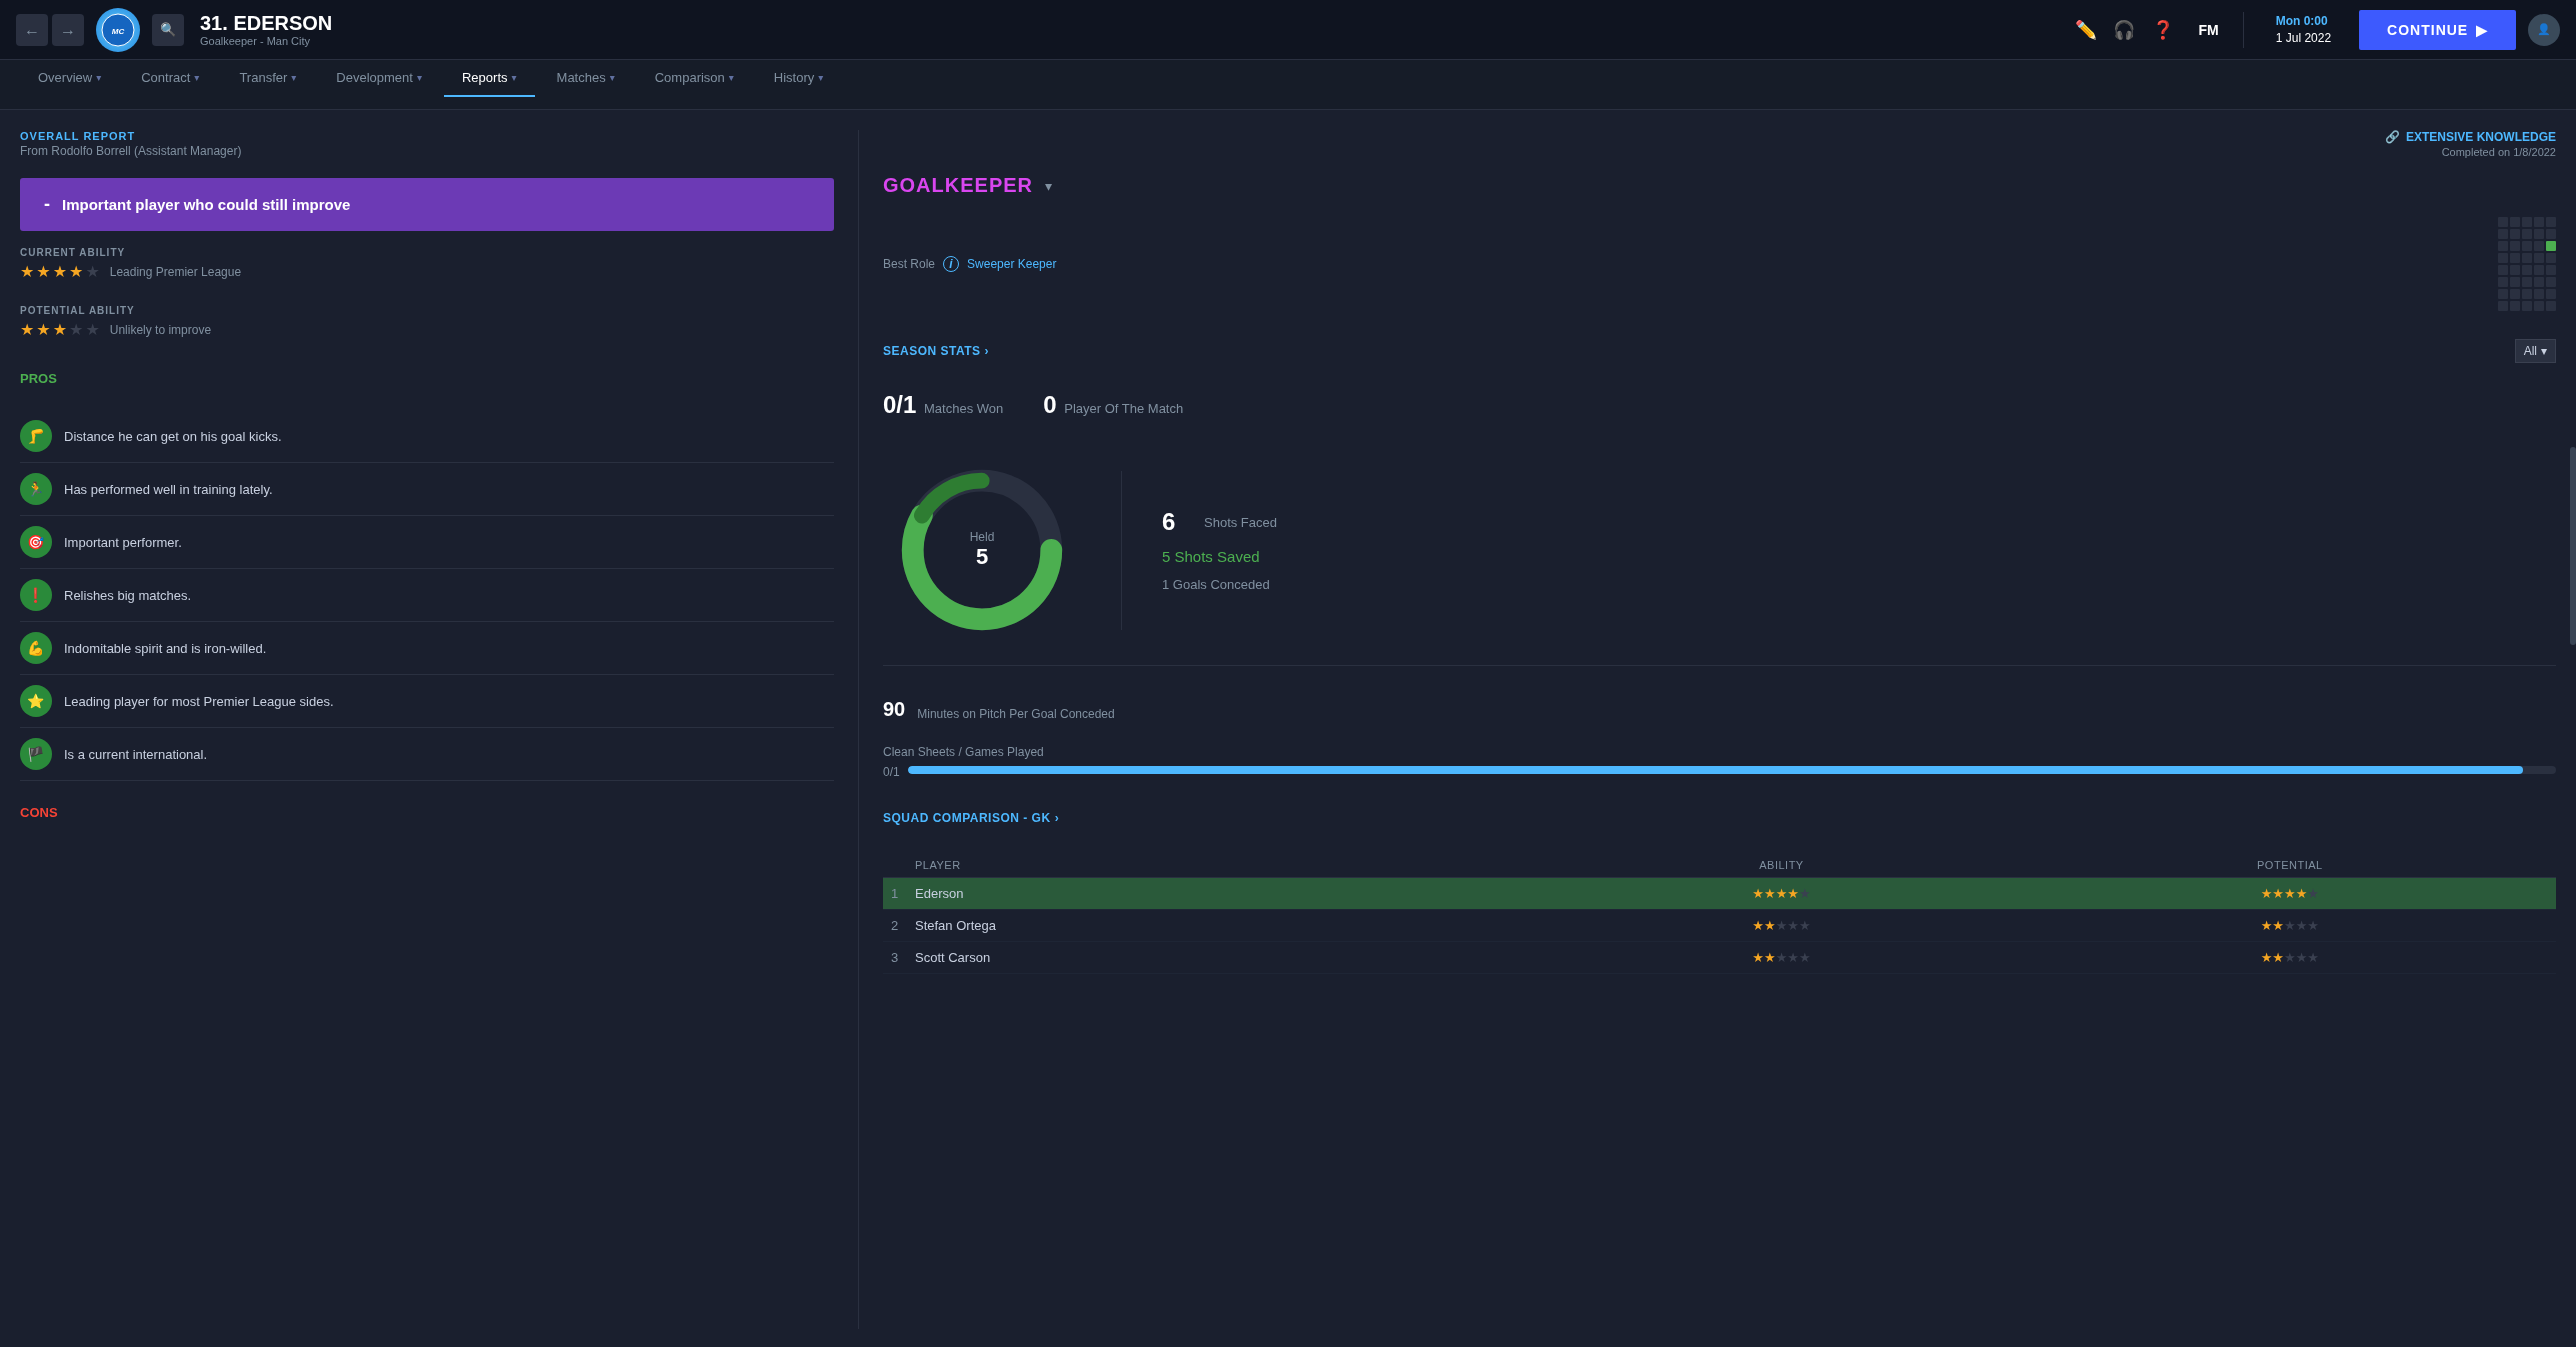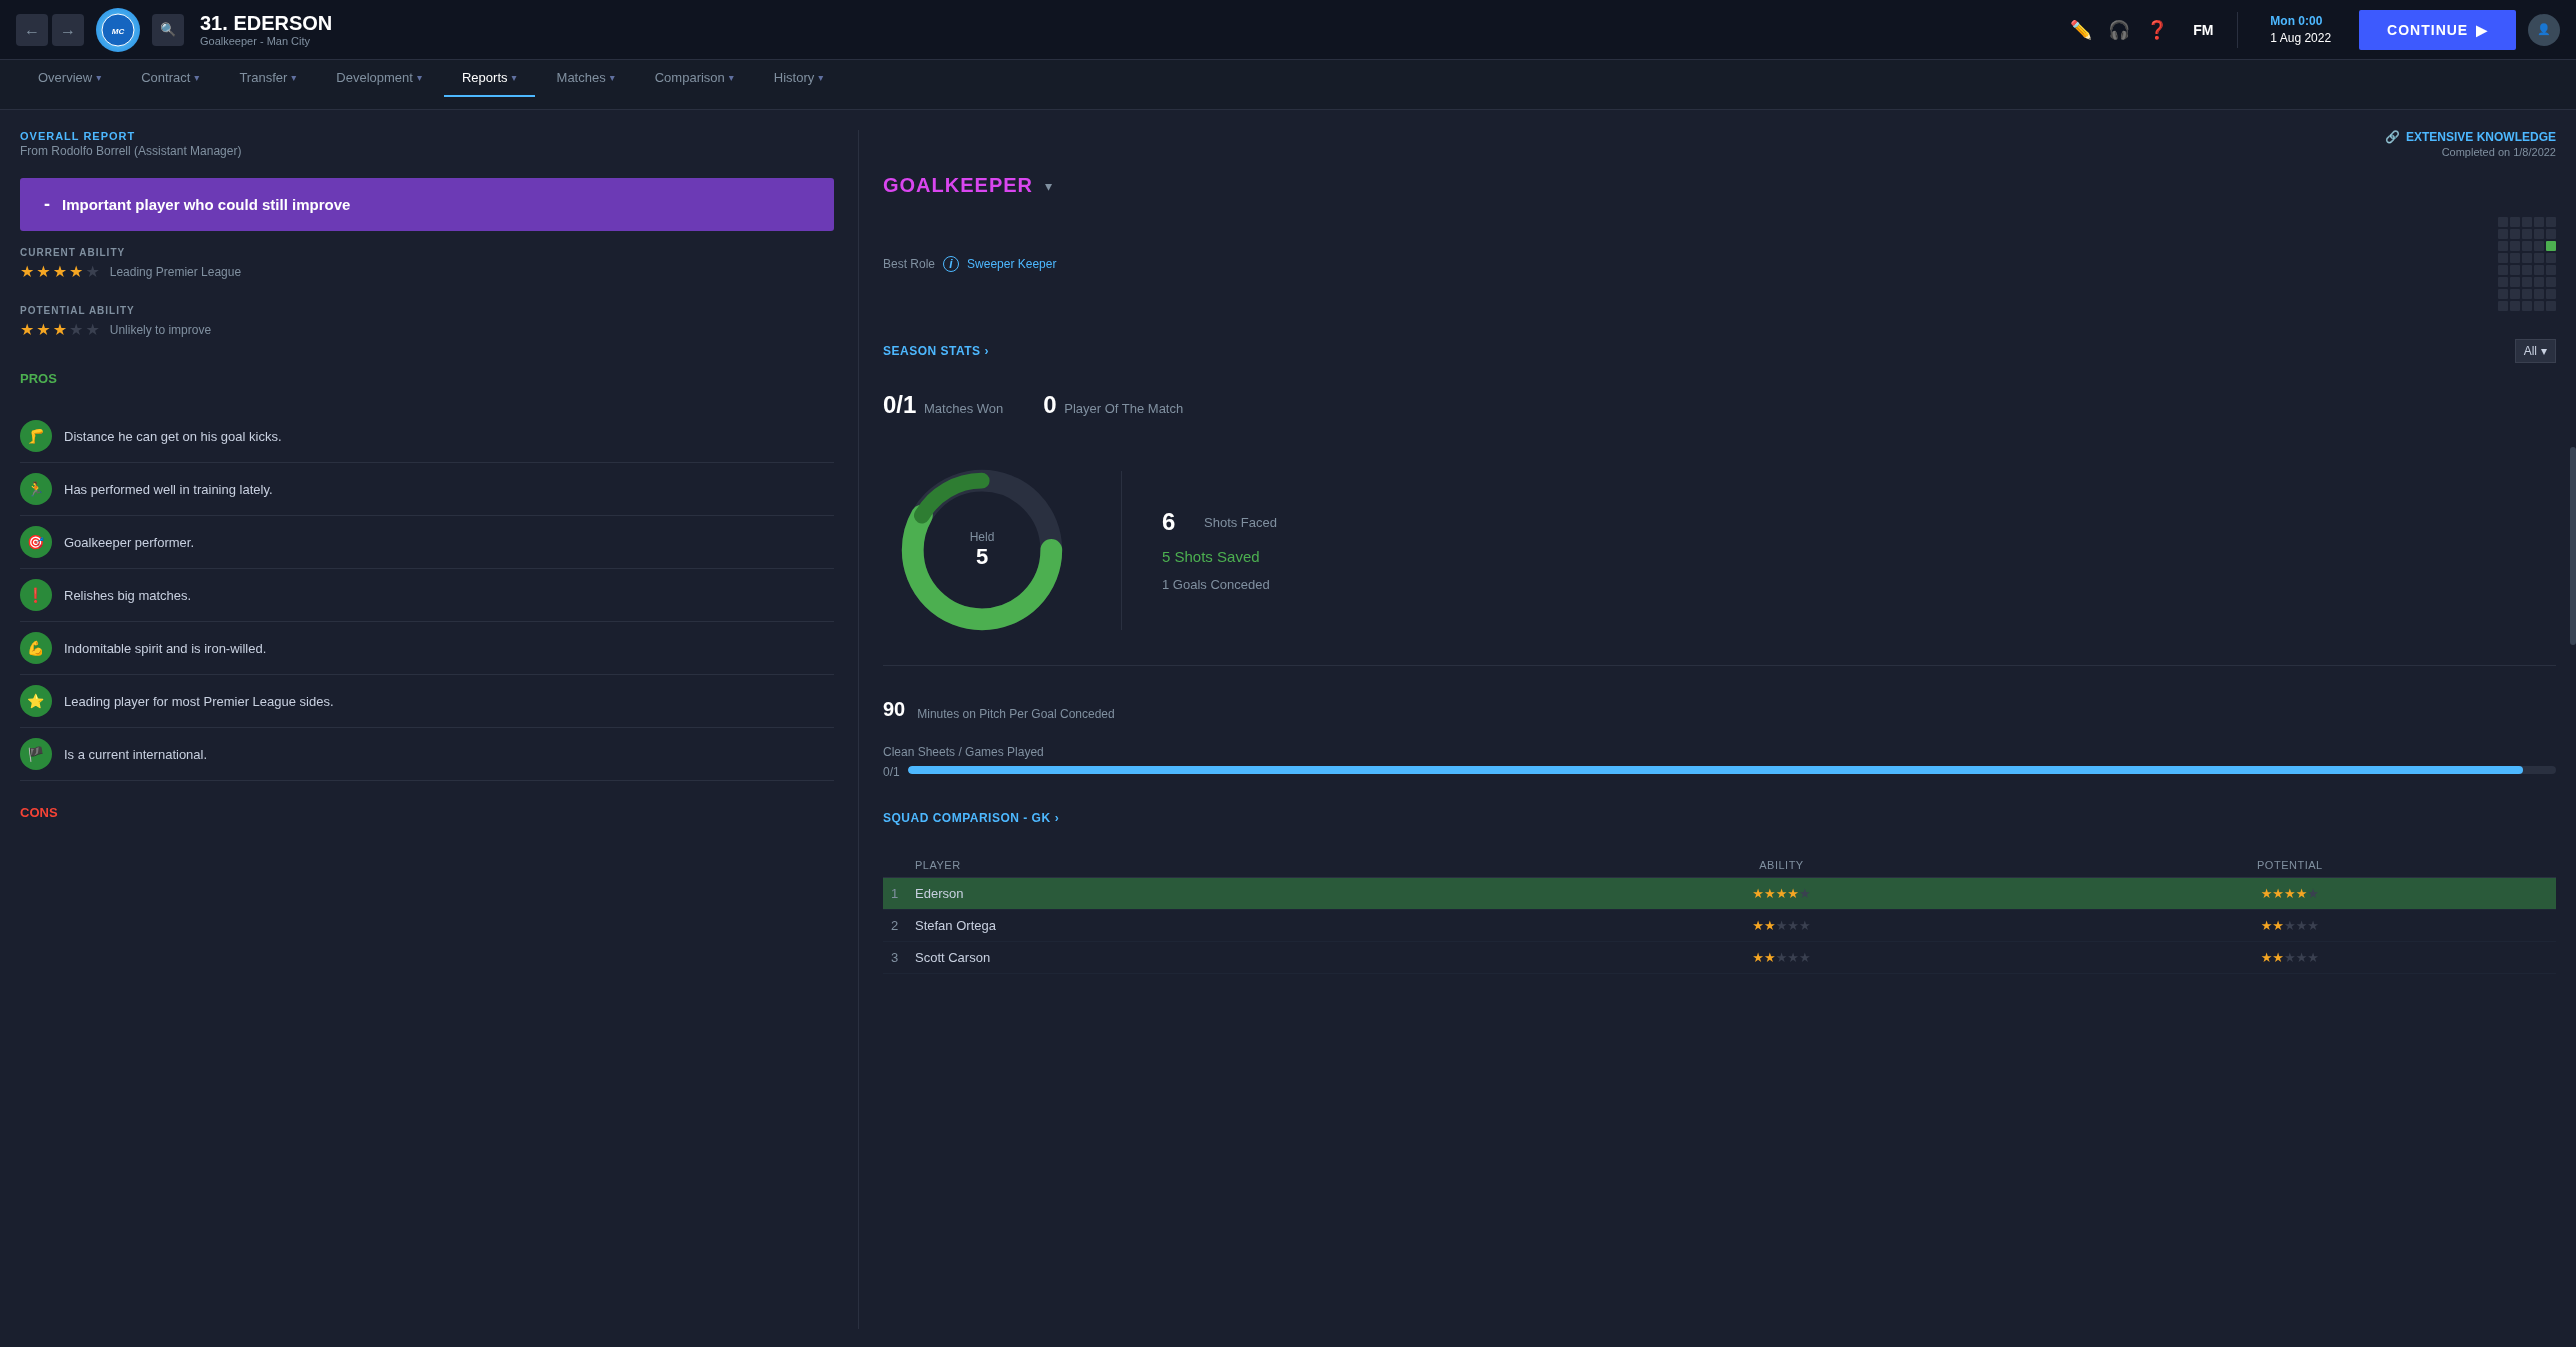--- a/index.html
+++ b/index.html
@@ -400,21 +400,21 @@
   </div>
   <div class="top-bar-spacer"></div>
   <div class="top-bar-icons">
     <span class="top-bar-icon">✏️</span>
     <span class="top-bar-icon">🎧</span>
     <span class="top-bar-icon">❓</span>
     <span class="fm-logo">FM</span>
     <span style="width:1px;height:36px;background:#2a3040;"></span>
     <div class="datetime">
       <div class="day">Mon 0:00</div>
-      <div>1 Aug 2022</div>
+      <div>1 Jul 2022</div>
     </div>
   </div>
   <button class="continue-btn">
     <span>CONTINUE</span>
     <span>▶</span>
   </button>
   <div class="avatar-small">👤</div>
 </div>
 
 <div class="nav-tabs">
@@ -499,21 +499,21 @@
       <div class="trait-item">
         <div class="trait-icon">🦵</div>
         <span class="trait-text">Distance he can get on his goal kicks.</span>
       </div>
       <div class="trait-item">
         <div class="trait-icon">🏃</div>
         <span class="trait-text">Has performed well in training lately.</span>
       </div>
       <div class="trait-item">
         <div class="trait-icon">🎯</div>
-        <span class="trait-text">Goalkeeper performer.</span>
+        <span class="trait-text">Important performer.</span>
       </div>
       <div class="trait-item">
         <div class="trait-icon">❗</div>
         <span class="trait-text">Relishes big matches.</span>
       </div>
       <div class="trait-item">
         <div class="trait-icon">💪</div>
         <span class="trait-text">Indomitable spirit and is iron-willed.</span>
       </div>
       <div class="trait-item">

